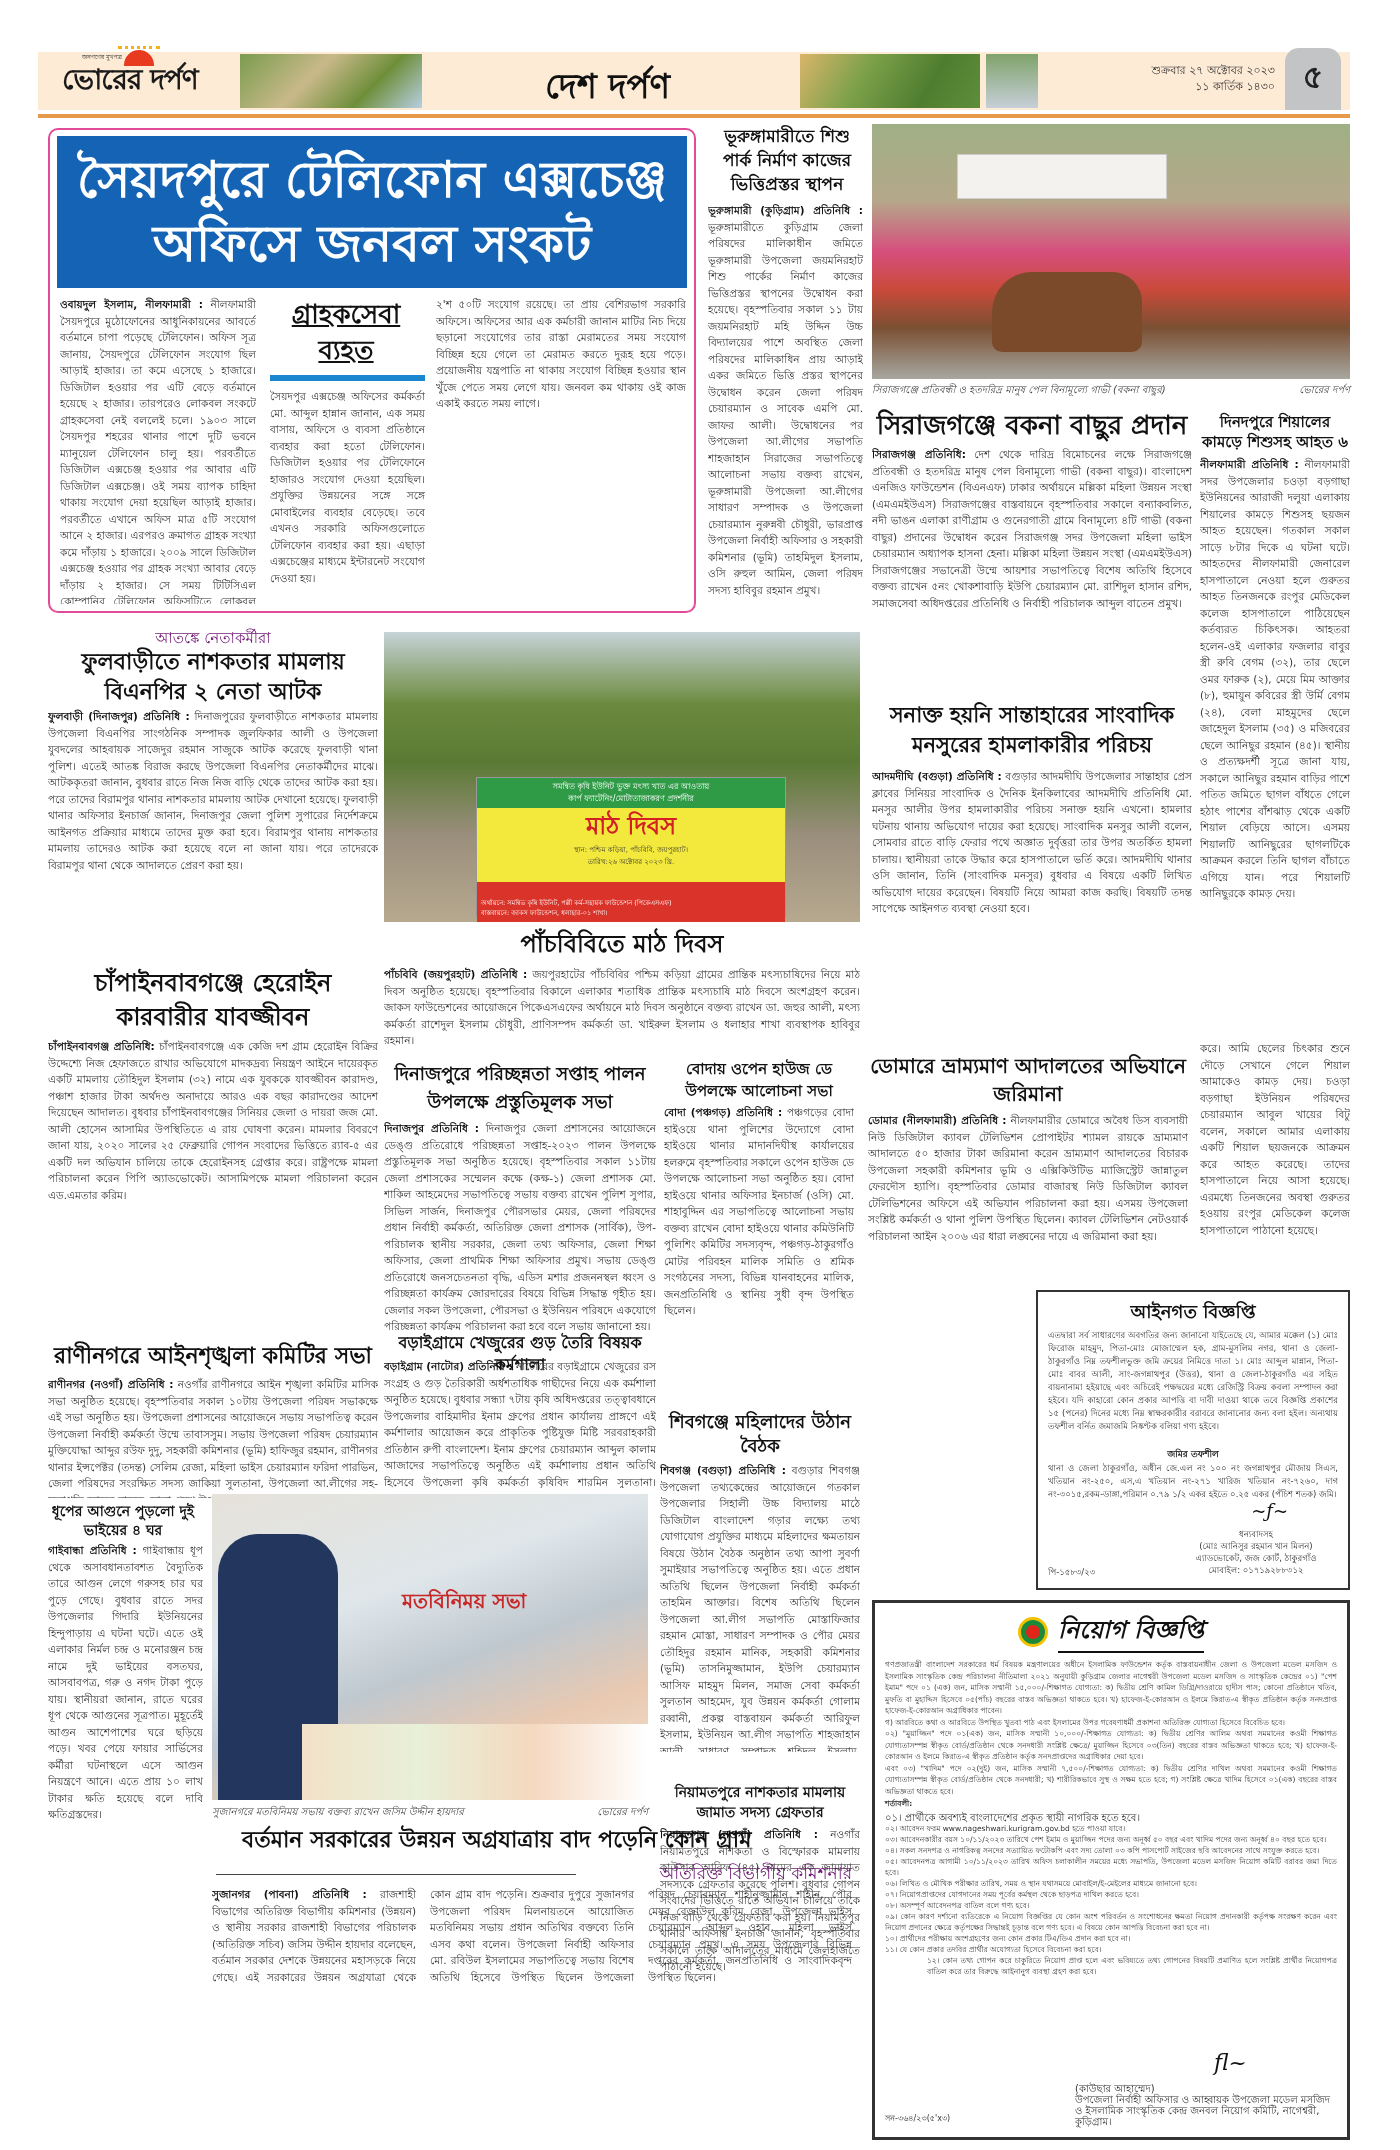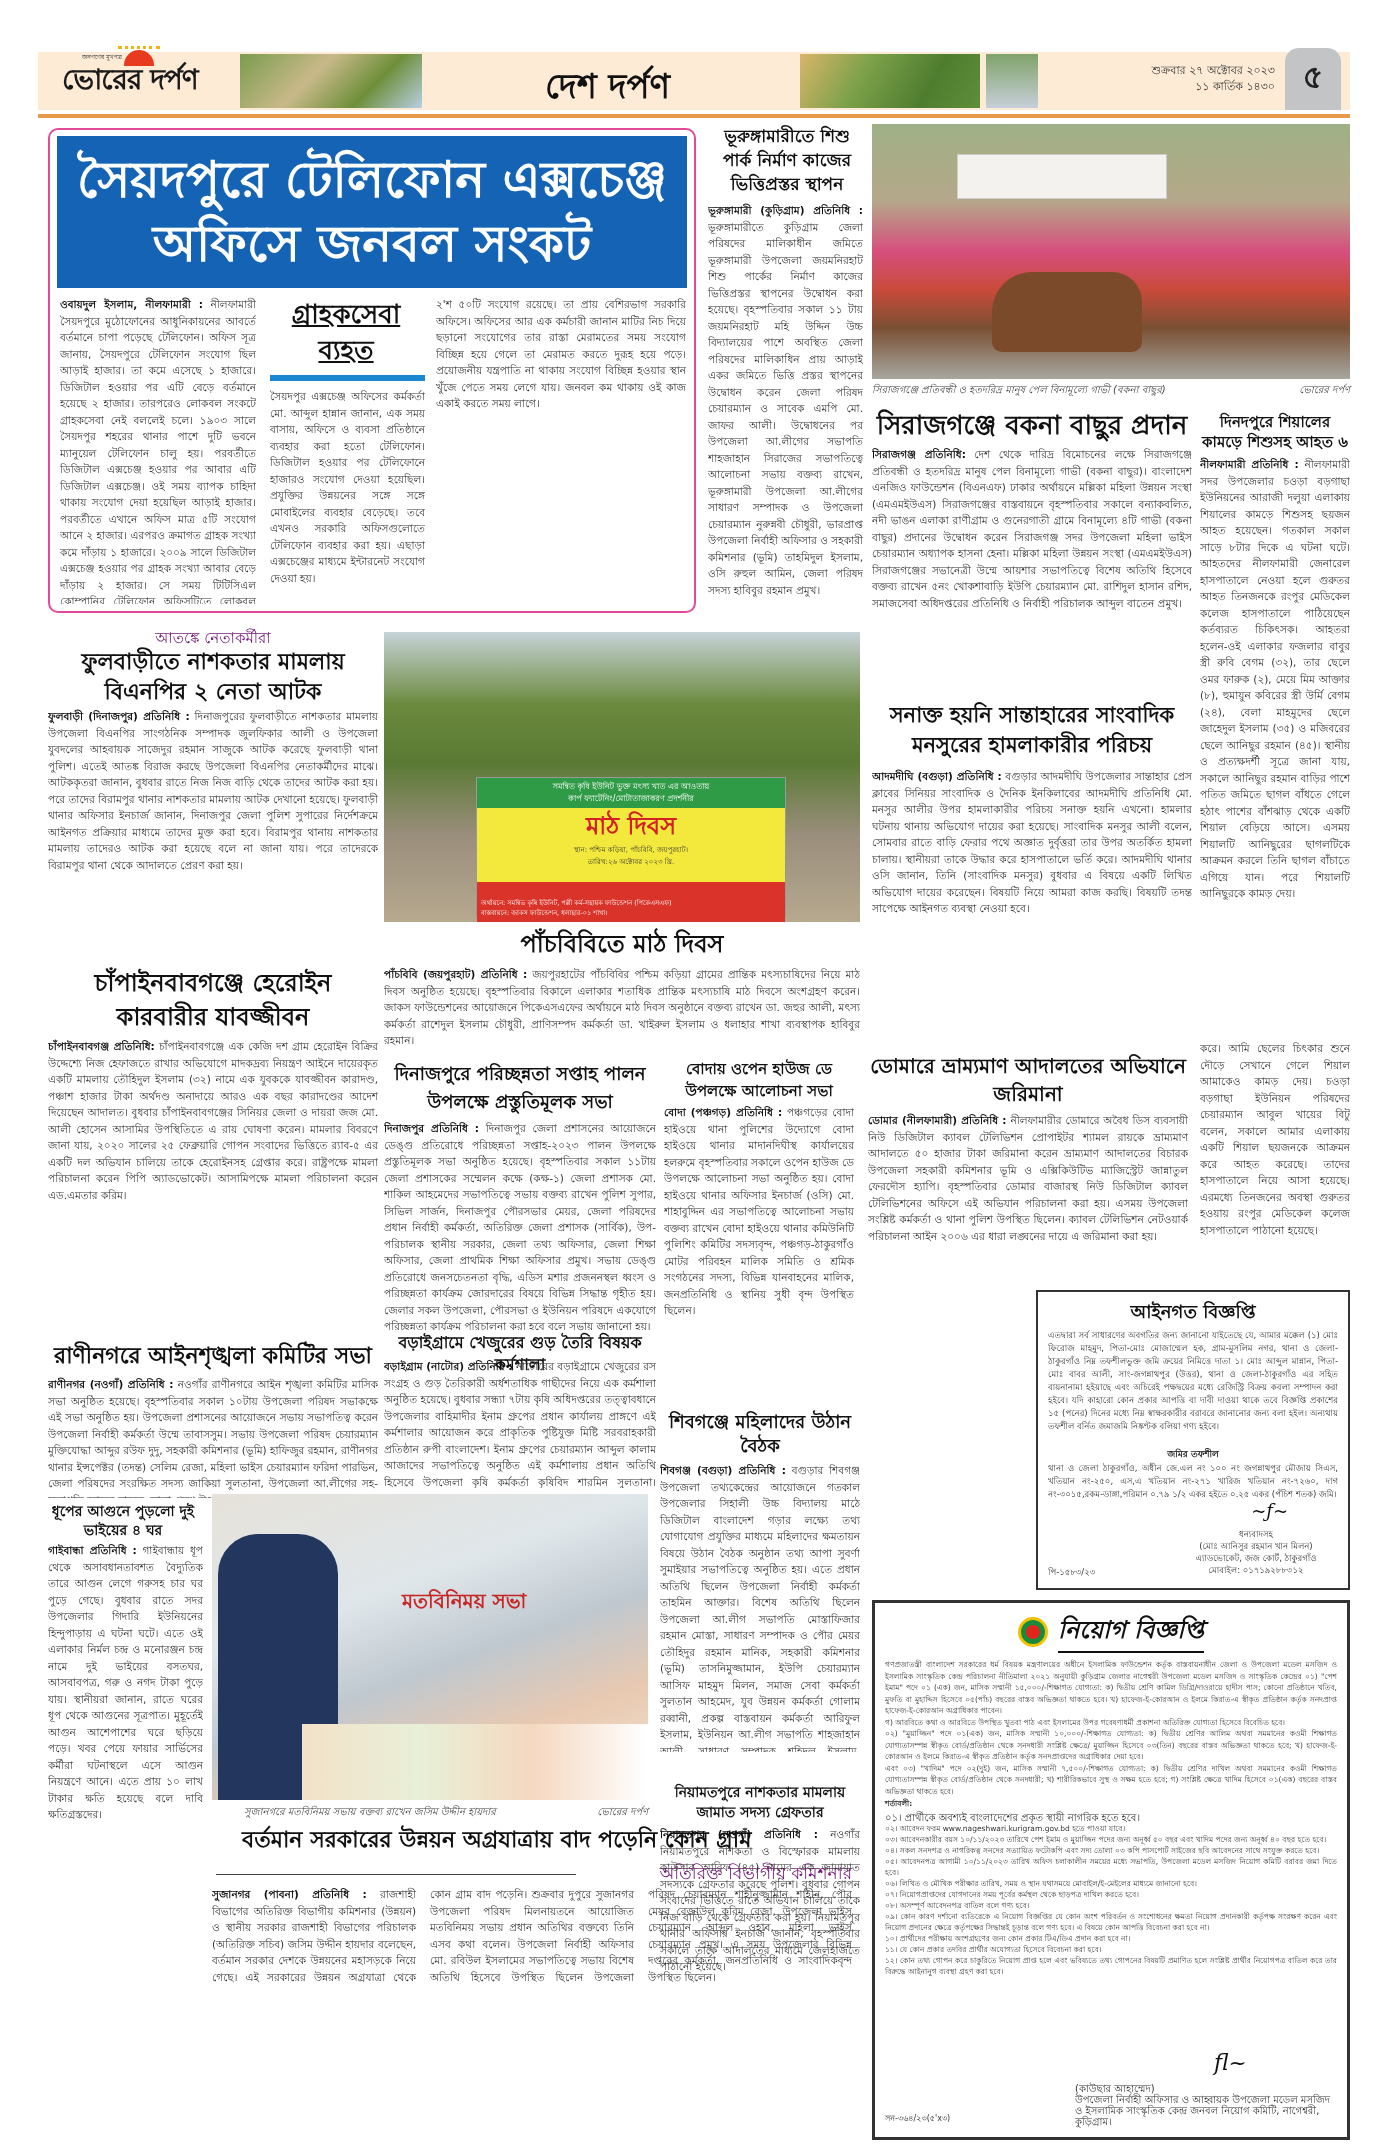--- a/index.html
+++ b/index.html
@@ -162,21 +162,21 @@
 <div class="abs col" style="left:48px;top:1542px;width:155px;height:596px;">
   <b>গাইবান্ধা প্রতিনিধি :</b>
   <span>গাইবান্ধায় ধূপ থেকে অসাবধানতাবশত বৈদ্যুতিক তারে আগুন লেগে গরুসহ চার ঘর পুড়ে গেছে। বুধবার রাতে সদর উপজেলার গিদারি ইউনিয়নের হিন্দুপাড়ায় এ ঘটনা ঘটে। এতে ওই এলাকার নির্মল চন্দ্র ও মনোরঞ্জন চন্দ্র নামে দুই ভাইয়ের বসতঘর, আসবাবপত্র, গরু ও নগদ টাকা পুড়ে যায়। স্থানীয়রা জানান, রাতে ঘরের ধূপ থেকে আগুনের সূত্রপাত। মুহূর্তেই আগুন আশেপাশের ঘরে ছড়িয়ে পড়ে। খবর পেয়ে ফায়ার সার্ভিসের কর্মীরা ঘটনাস্থলে এসে আগুন নিয়ন্ত্রণে আনে। এতে প্রায় ১০ লাখ টাকার ক্ষতি হয়েছে বলে দাবি ক্ষতিগ্রস্তদের।</span>
 </div>
 
 <div class="abs photo" style="left:212px;top:1494px;width:436px;height:306px;background:linear-gradient(160deg,#e6e2da 0%,#dfe6ea 35%,#bfc8cf 55%,#e9c9b1 75%,#f2e6d6 100%);">
   <div style="position:absolute;left:6px;top:40px;width:120px;height:266px;background:#23365e;border-radius:40px 40px 0 0;"></div>
   <div style="position:absolute;left:190px;top:92px;font-size:20px;font-weight:bold;color:#c62828;font-family:'DejaVu Serif',serif;">মতবিনিময় সভা</div>
   <div style="position:absolute;left:90px;top:230px;width:346px;height:76px;background:linear-gradient(90deg,#f3e1c8,#e8f0d8,#f5d8c0,#ffffff);"></div>
 </div>
-<div class="abs caption" style="left:212px;top:1804px;width:360px;margin-left:32px;">সুজানগরে মতবিনিময় সভায় বক্তব্য রাখেন জসিম উদ্দীন হায়দার</div>
+<div class="abs caption" style="left:212px;top:1804px;width:360px;">সুজানগরে মতবিনিময় সভায় বক্তব্য রাখেন জসিম উদ্দীন হায়দার</div>
 <div class="abs caption" style="left:580px;top:1804px;width:68px;text-align:right;">ভোরের দর্পণ</div>
 <div class="abs hl" style="left:212px;top:1824px;width:640px;font-size:22px;line-height:30px;text-align:left;padding-left:30px;">বর্তমান সরকারের উন্নয়ন অগ্রযাত্রায় বাদ পড়েনি কোন গ্রাম</div>
 <div class="abs" style="left:216px;top:1874px;width:360px;height:1px;background:#444;"></div>
 <div class="abs kicker" style="left:580px;top:1860px;width:272px;font-size:17px;text-align:right;">অতিরিক্ত বিভাগীয় কমিশনার</div>
 <div class="abs col" style="left:212px;top:1886px;width:640px;height:252px;column-count:3;column-gap:14px;">
   <b>সুজানগর (পাবনা) প্রতিনিধি :</b>
   <span>রাজশাহী বিভাগের অতিরিক্ত বিভাগীয় কমিশনার (উন্নয়ন) ও স্থানীয় সরকার রাজশাহী বিভাগের পরিচালক (অতিরিক্ত সচিব) জসিম উদ্দীন হায়দার বলেছেন, বর্তমান সরকার দেশকে উন্নয়নের মহাসড়কে নিয়ে গেছে। এই সরকারের উন্নয়ন অগ্রযাত্রা থেকে কোন গ্রাম বাদ পড়েনি। শুক্রবার দুপুরে সুজানগর উপজেলা পরিষদ মিলনায়তনে আয়োজিত মতবিনিময় সভায় প্রধান অতিথির বক্তব্যে তিনি এসব কথা বলেন। উপজেলা নির্বাহী অফিসার মো. রবিউল ইসলামের সভাপতিত্বে সভায় বিশেষ অতিথি হিসেবে উপস্থিত ছিলেন উপজেলা পরিষদ চেয়ারম্যান শাহীনুজ্জামান শাহীন, পৌর মেয়র রেজাউল করিম রেজা, উপজেলা ভাইস চেয়ারম্যান আব্দুল ওহাব, মহিলা ভাইস চেয়ারম্যান প্রমুখ। এ সময় উপজেলার বিভিন্ন দপ্তরের কর্মকর্তা, জনপ্রতিনিধি ও সাংবাদিকবৃন্দ উপস্থিত ছিলেন।</span>
 </div>
 
 <div class="abs hl" style="left:660px;top:1410px;width:200px;font-size:18px;line-height:24px;">শিবগঞ্জে মহিলাদের উঠান বৈঠক</div>
@@ -223,21 +223,21 @@
     <div class="ad-body" style="font-size:7.5px;line-height:11px;">০২। আবেদন ফরম www.nageshwari.kurigram.gov.bd হতে পাওয়া যাবে।</div>
     <div class="ad-body" style="font-size:7.5px;line-height:11px;">০৩। আবেদনকারীর বয়স ১০/১১/২০২৩ তারিখে পেশ ইমাম ও মুয়াজ্জিন পদের জন্য অনূর্ধ্ব ৫০ বছর এবং খাদিম পদের জন্য অনূর্ধ্ব ৪০ বছর হতে হবে।</div>
     <div class="ad-body" style="font-size:7.5px;line-height:11px;">০৪। সকল সনদপত্র ও নাগরিকত্ব সনদের সত্যায়িত ফটোকপি এবং সদ্য তোলা ০৩ কপি পাসপোর্ট সাইজের ছবি আবেদনের সাথে সংযুক্ত করতে হবে।</div>
     <div class="ad-body" style="font-size:7.5px;line-height:11px;">০৫। আবেদনপত্র আগামী ১০/১১/২০২৩ তারিখ অফিস চলাকালীন সময়ের মধ্যে সভাপতি, উপজেলা মডেল মসজিদ নিয়োগ কমিটি বরাবর জমা দিতে হবে।</div>
     <div class="ad-body" style="font-size:7.5px;line-height:11px;">০৬। লিখিত ও মৌখিক পরীক্ষার তারিখ, সময় ও স্থান যথাসময়ে মোবাইল/ই-মেইলের মাধ্যমে জানানো হবে।</div>
     <div class="ad-body" style="font-size:7.5px;line-height:11px;">০৭। নিয়োগপ্রাপ্তদের যোগদানের সময় পূর্বের কর্মস্থল থেকে ছাড়পত্র দাখিল করতে হবে।</div>
     <div class="ad-body" style="font-size:7.5px;line-height:11px;">০৮। অসম্পূর্ণ আবেদনপত্র বাতিল বলে গণ্য হবে।</div>
     <div class="ad-body" style="font-size:7.5px;line-height:11px;">০৯। কোন কারণ দর্শানো ব্যতিরেকে এ নিয়োগ বিজ্ঞপ্তির যে কোন অংশ পরিবর্তন ও সংশোধনের ক্ষমতা নিয়োগ প্রদানকারী কর্তৃপক্ষ সংরক্ষণ করেন এবং নিয়োগ প্রদানের ক্ষেত্রে কর্তৃপক্ষের সিদ্ধান্তই চূড়ান্ত বলে গণ্য হবে। এ বিষয়ে কোন আপত্তি বিবেচনা করা হবে না।</div>
     <div class="ad-body" style="font-size:7.5px;line-height:11px;">১০। প্রার্থীদের পরীক্ষায় অংশগ্রহণের জন্য কোন প্রকার টিএ/ডিএ প্রদান করা হবে না।</div>
     <div class="ad-body" style="font-size:7.5px;line-height:11px;">১১। যে কোন প্রকার তদবির প্রার্থীর অযোগ্যতা হিসেবে বিবেচনা করা হবে।</div>
-    <div class="ad-body" style="font-size:7.5px;line-height:11px;">১২। কোন তথ্য গোপন করে চাকুরিতে নিয়োগ প্রাপ্ত হলে এবং ভবিষ্যতে তথ্য গোপনের বিষয়টি প্রমাণিত হলে সংশ্লিষ্ট প্রার্থীর নিয়োগপত্র বাতিল করে তার বিরুদ্ধে আইনানুগ ব্যবস্থা গ্রহণ করা হবে।</div>
+    <div class="ad-body" style="font-size:7.5px;line-height:11px;margin-left:42px;">১২। কোন তথ্য গোপন করে চাকুরিতে নিয়োগ প্রাপ্ত হলে এবং ভবিষ্যতে তথ্য গোপনের বিষয়টি প্রমাণিত হলে সংশ্লিষ্ট প্রার্থীর নিয়োগপত্র বাতিল করে তার বিরুদ্ধে আইনানুগ ব্যবস্থা গ্রহণ করা হবে।</div>
   </div>
   <div class="signature" style="position:absolute;right:100px;bottom:62px;">ﬂ~</div>
   <div style="position:absolute;right:12px;bottom:10px;width:260px;text-align:left;font-size:10px;line-height:11px;color:#333;">
     <div>(কাউছার আহাম্মেদ)</div>
     <div>উপজেলা নির্বাহী অফিসার ও আহ্বায়ক উপজেলা মডেল মসজিদ ও ইসলামিক সাংস্কৃতিক কেন্দ্র জনবল নিয়োগ কমিটি, নাগেশ্বরী, কুড়িগ্রাম।</div>
   </div>
   <div style="position:absolute;left:10px;bottom:12px;font-size:8px;color:#333;">সন-৩৬৪/২৩(৫'x৩)</div>
 </div>
 
 </body></html>

